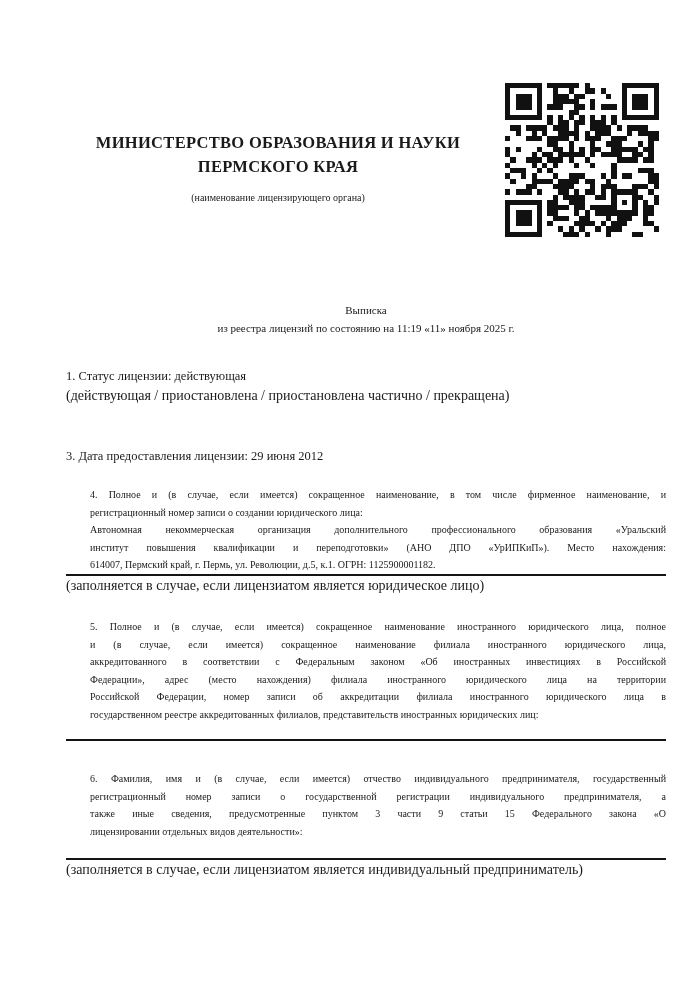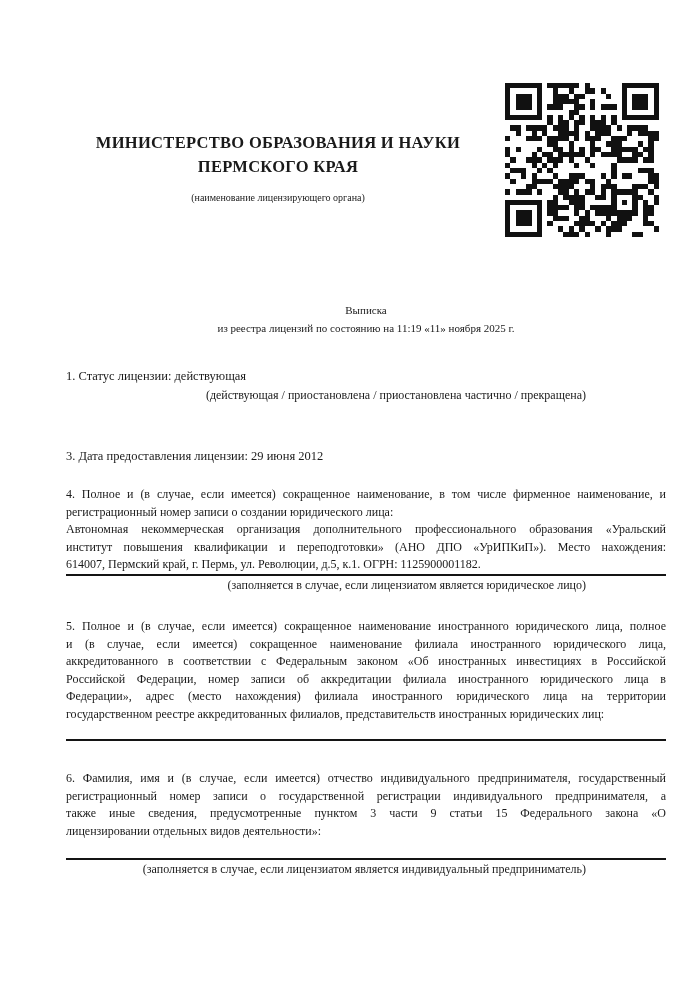--- a/index.html
+++ b/index.html
@@ -12,25 +12,25 @@
   .header-title{position:absolute;left:66px;top:131px;width:424px;text-align:center;}
   .ministry{font-weight:700;font-size:16.5px;line-height:24px;letter-spacing:.3px;white-space:nowrap;}
   .org-caption{font-size:10px;line-height:13px;margin-top:12px;}
   .qr{position:absolute;left:505px;top:83px;width:154px;height:154px;}
   .qr svg{display:block;width:154px;height:154px;shape-rendering:crispEdges;}
   
   .doc-title{position:absolute;left:66px;top:302px;width:600px;text-align:center;
     font-size:11px;line-height:17.5px;}
   
   .item{position:absolute;left:66px;width:600px;font-size:12.5px;line-height:17.5px;}
-  .para-lines{font-size:12px;line-height:17.5px;}
+  .para-lines{font-size:10px;line-height:17.5px;margin-left:24px;}
   .jl{text-align:justify;text-align-last:justify;white-space:nowrap0;}
   .jl.last{text-align-last:left;}
   .rule{height:2px;background:#141414;margin-top:0;}
-  .caption{font-size:12px;line-height:13px;width:520px;text-align:right;margin-top:3px;}
+  .caption{font-size:14px;line-height:13px;width:520px;text-align:left;margin-top:3px;}
   .spacer16{height:16px;}
   .spacer18{height:18px;}
   .footer{position:absolute;left:66px;top:924px;width:600px;text-align:center;
     font-size:12.5px;line-height:16px;}
 </style>
 </head>
 <body>
 
 <div class="page">
 
@@ -490,22 +490,22 @@
       </div>
     <div class="rule"></div>
     <div class="caption">(заполняется в случае, если лицензиатом является юридическое лицо)</div>
   </section>
 
   <section class="item" style="top:618px">
     <div class="para-lines">
         <div class="jl">5. Полное и (в случае, если имеется) сокращенное наименование иностранного юридического лица, полное</div>
         <div class="jl">и (в случае, если имеется) сокращенное наименование филиала иностранного юридического лица,</div>
         <div class="jl">аккредитованного в соответствии с Федеральным законом «Об иностранных инвестициях в Российской</div>
+        <div class="jl">Федерации», адрес (место нахождения) филиала иностранного юридического лица на территории</div>
         <div class="jl">Российской Федерации, номер записи об аккредитации филиала иностранного юридического лица в</div>
-        <div class="jl">Федерации», адрес (место нахождения) филиала иностранного юридического лица на территории</div>
         <div class="jl last">государственном реестре аккредитованных филиалов, представительств иностранных юридических лиц:</div>
       </div>
     <div class="spacer16"></div>
     <div class="rule"></div>
   </section>
 
   <section class="item" style="top:770px">
     <div class="para-lines">
         <div class="jl">6. Фамилия, имя и (в случае, если имеется) отчество индивидуального предпринимателя, государственный</div>
         <div class="jl">регистрационный номер записи о государственной регистрации индивидуального предпринимателя, а</div>

